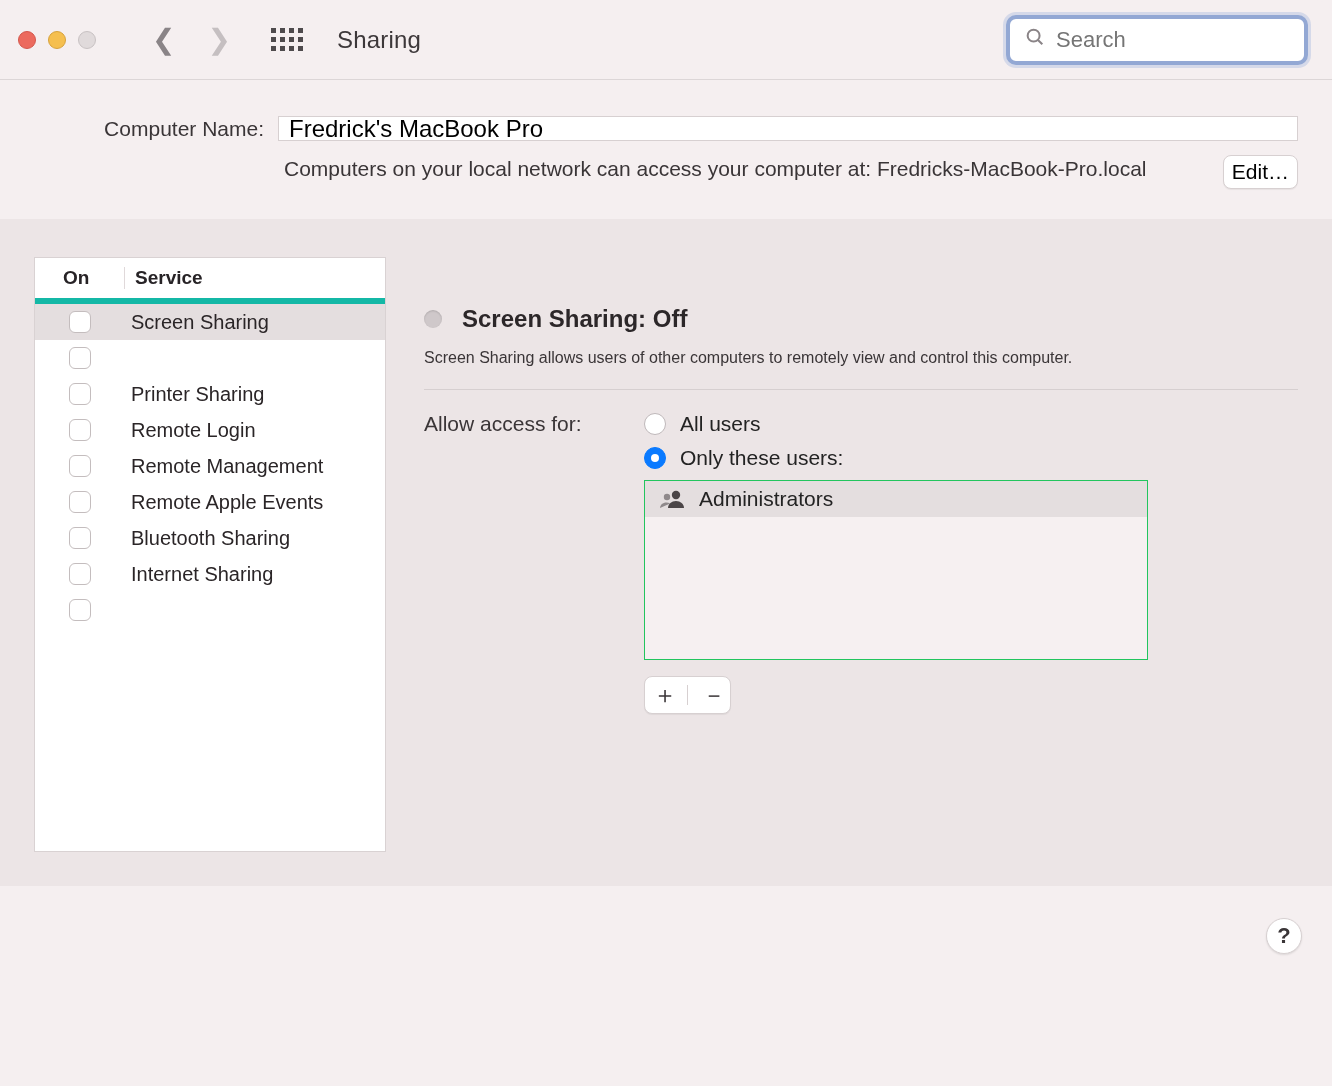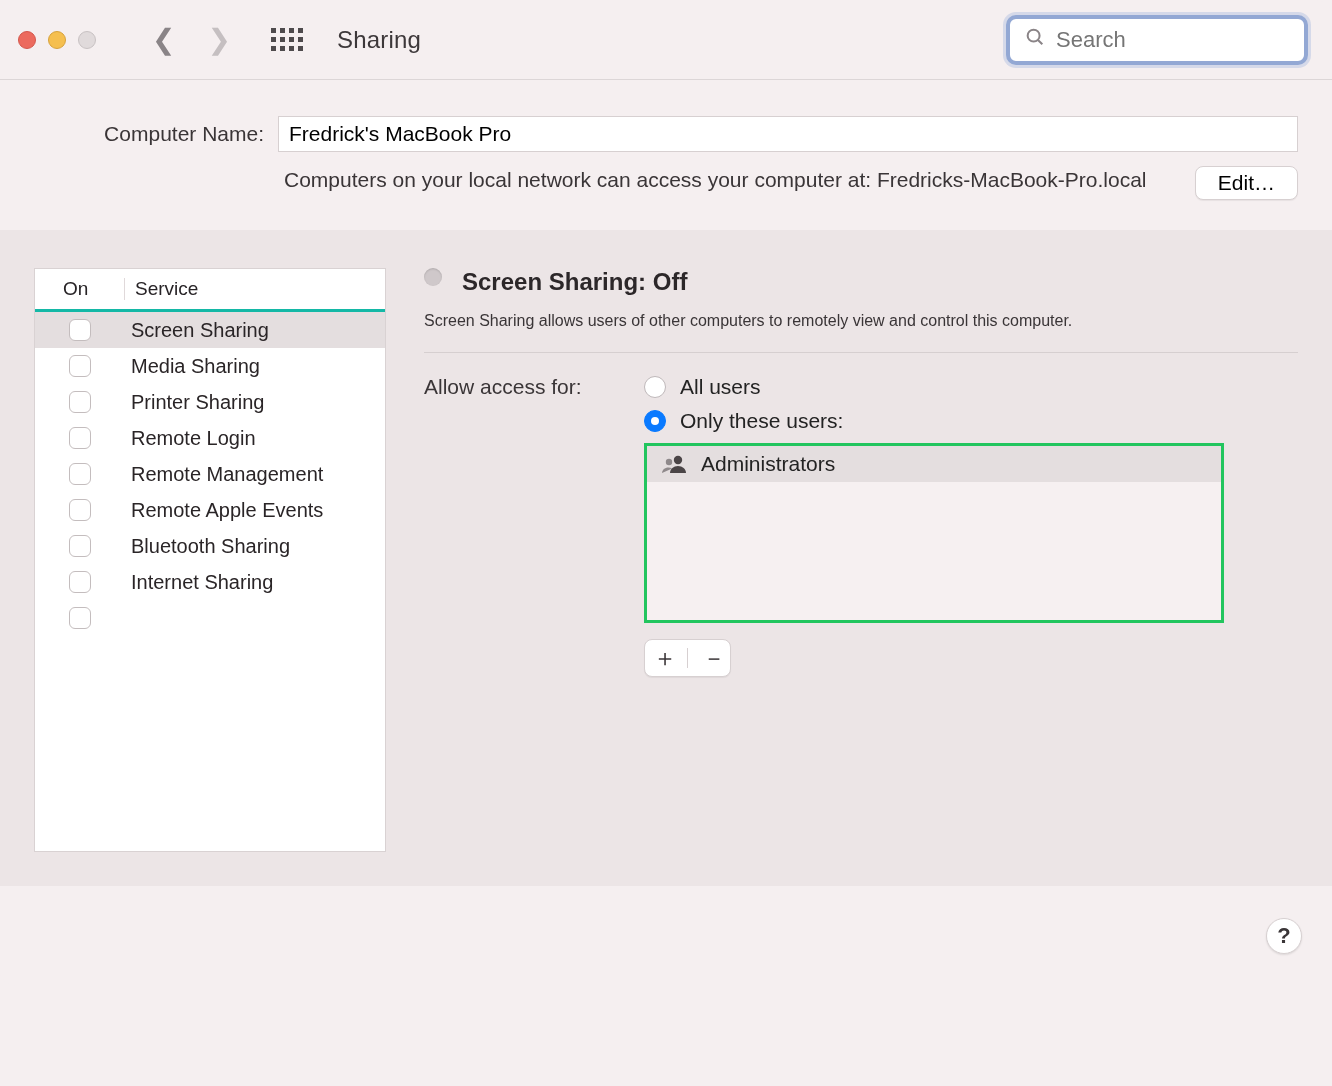--- a/index.html
+++ b/index.html
@@ -52,83 +52,83 @@
   .search svg { width: 22px; height: 22px; }
   .search input {
     border: none; outline: none; font-size: 22px; color: #777; background: transparent; flex: 1;
   }
 
   
   .header-region { padding: 36px 34px 30px 34px; }
   .name-row { display: flex; align-items: center; gap: 14px; }
   .name-label { font-size: 21px; color: #3a3537; text-align: right; width: 230px; }
   .name-input {
-    flex: 1; height: 36px; border: 1px solid #d7d0d1; background: #fff;
-    font-size: 21px; padding: 2px 10px;
+    flex: 1; height: 25px; border: 1px solid #d7d0d1; background: #fff;
+    font-size: 24px; padding: 2px 10px;
     border-radius: 0; outline: none;
   }
   .subline { margin-left: 250px; margin-top: 14px; display: flex; gap: 14px; align-items: flex-start; }
   .subline .text { font-size: 21px; color: #3a3537; flex: 1; line-height: 1.3; }
   .edit-btn, .cs-btn {
     background: #fff; border: 1px solid #d7d0d1; border-radius: 8px;
-    font-size: 21px; padding: 4px 22px;
+    font-size: 21px; padding: 4px 8px;
     box-shadow: 0 1px 1px rgba(0,0,0,.06);
     cursor: default;
   }
 
   
   .main {
     flex: 1; display: flex; gap: 38px;
     padding: 0 34px 34px 34px;
     background: #ece5e6;
   }
   .sidebar {
     width: 352px; background: #fff; border: 1px solid #d9d2d3;
     border-radius: 0;
     margin-top: 38px;
     display: flex; flex-direction: column;
   }
-  .side-head { display: flex; padding: 9px 0 9px 0; font-size: 19px; color: #272326; border-bottom: 3px solid #14b8a6; }
+  .side-head { display: flex; padding: 9px 0 9px 0; font-size: 19px; color: #272326; border-bottom: 6px solid #14b8a6; font-weight: bold; }
   .side-head .col-on { width: 90px; padding-left: 28px; border-right: 1px solid #e0d9da; }
   .side-head .col-svc { padding-left: 10px; }
   .side-row { display: flex; align-items: center; height: 36px; font-size: 20px; }
   .side-row.selected { background: #e4dedf; }
   .side-row .chk-cell { width: 90px; display: flex; justify-content: center; }
   .chk {
     width: 22px; height: 22px; border: 1px solid #c4bdbe; border-radius: 6px;
     background: #fff;
   }
   .side-row .svc { flex: 1; padding-left: 6px; color: #2a2527; }
 
   .detail { flex: 1; padding-top: 38px; }
-  .status-row { display: flex; gap: 20px; margin-bottom: 14px; }
+  .status-row { display: flex; align-items: center; gap: 20px; margin-bottom: 14px; margin-top: 48px; }
   .status-dot { width: 18px; height: 18px; border-radius: 50%; background: #cfc8ca; box-shadow: inset 0 1px 2px rgba(0,0,0,.15); }
   .status-title { font-size: 24px; font-weight: 700; color: #2c2729; }
   .status-desc { font-size: 16px; color: #3a3537; line-height: 1.35; margin-bottom: 20px; }
   .cs-row { display: flex; justify-content: flex-end; margin-bottom: 18px; }
   hr.divider { border: none; border-top: 1px solid #d6cfd0; margin-bottom: 22px; }
 
   .access-row { display: flex; align-items: flex-start; gap: 14px; }
   .access-label { font-size: 21px; color: #3a3537; width: 190px; }
   .radio-group { flex: 1; padding-left: 16px; }
   .radio-line { display: flex; align-items: center; gap: 14px; font-size: 21px; margin-bottom: 10px; }
   .radio {
     width: 22px; height: 22px; border-radius: 50%;
     border: 1px solid #bfb8ba; background: #fff;
     display: inline-flex; align-items: center; justify-content: center;
   }
   .radio.checked { background: #0a7aff; border-color: #0a7aff; }
   .radio.checked::after { content: ""; width: 8px; height: 8px; background: #fff; border-radius: 50%; }
 
   .user-list {
     margin-top: 8px;
-    width: 580px;
+    width: 504px;
     height: 180px;
     background: #f6f0f1;
-    border: 3px solid #22c55e;
+    border: 1px solid #22c55e;
   }
   .user-row {
     display: flex; align-items: center; gap: 14px;
     padding: 6px 14px; font-size: 21px;
     background: #e4dedf;
   }
   .user-row .people-icon { width: 26px; height: 20px; }
 
   .pm-box {
     margin-top: 16px;
@@ -220,21 +220,20 @@
           <div class="side-row selected">
             <div class="chk-cell">
               <span class="chk"></span>
             </div>
             <div class="svc">Screen Sharing</div>
           </div>
           <div class="side-row">
             <div class="chk-cell">
               <span class="chk"></span>
             </div>
-            <div class="svc">Media Sharing</div>
           </div>
           <div class="side-row">
             <div class="chk-cell">
               <span class="chk"></span>
             </div>
             <div class="svc">Printer Sharing</div>
           </div>
           <div class="side-row">
             <div class="chk-cell">
               <span class="chk"></span>

